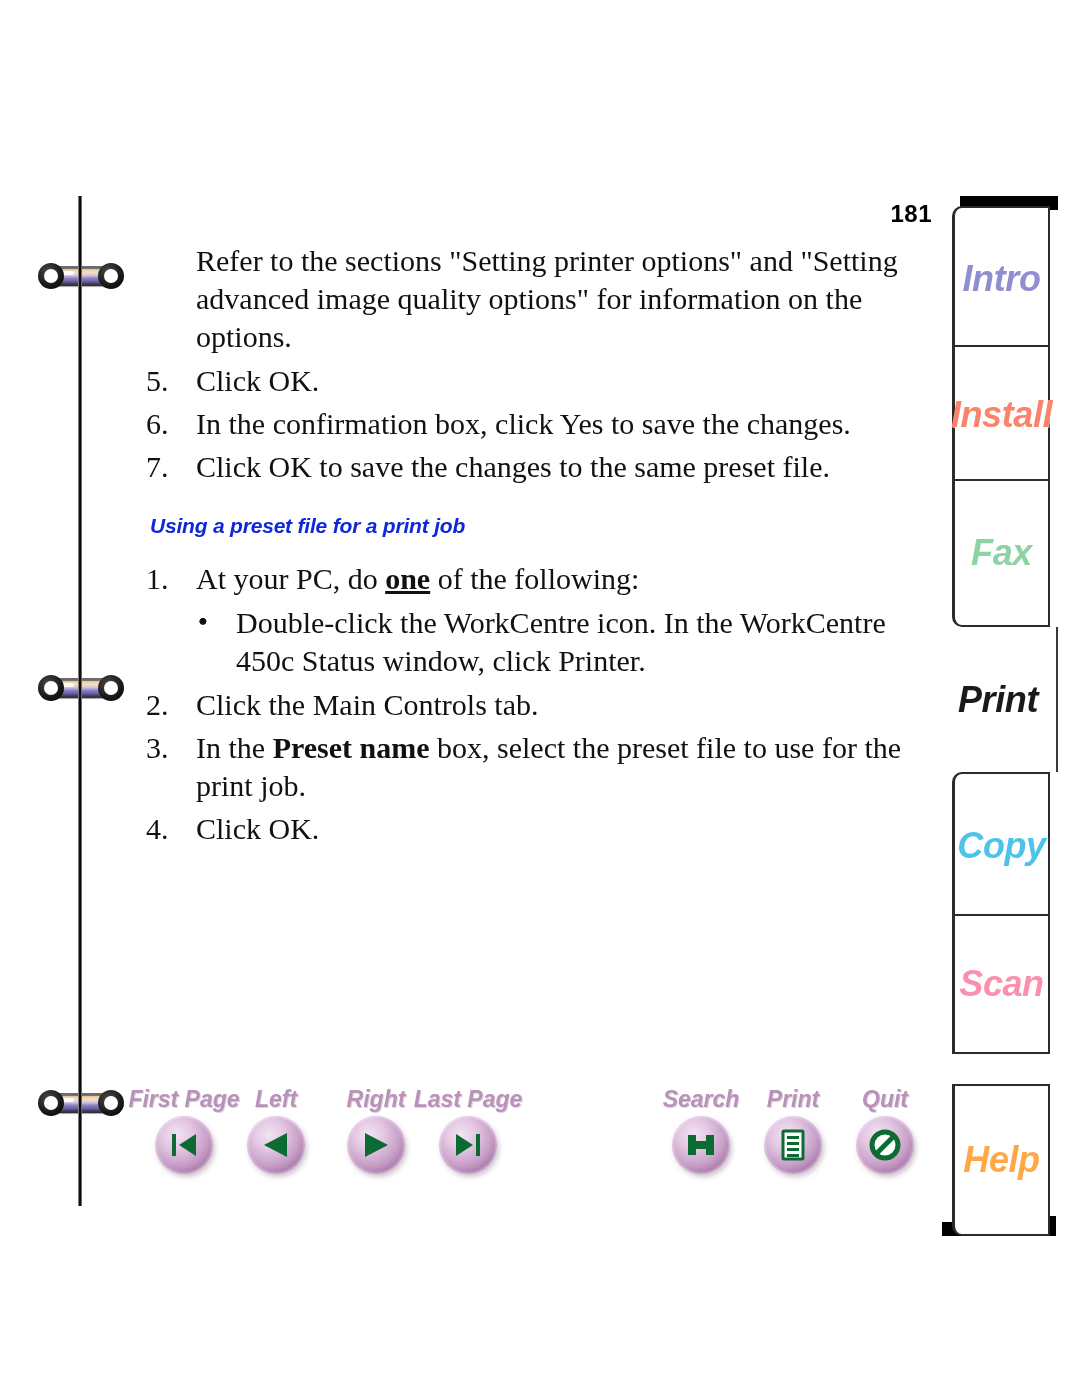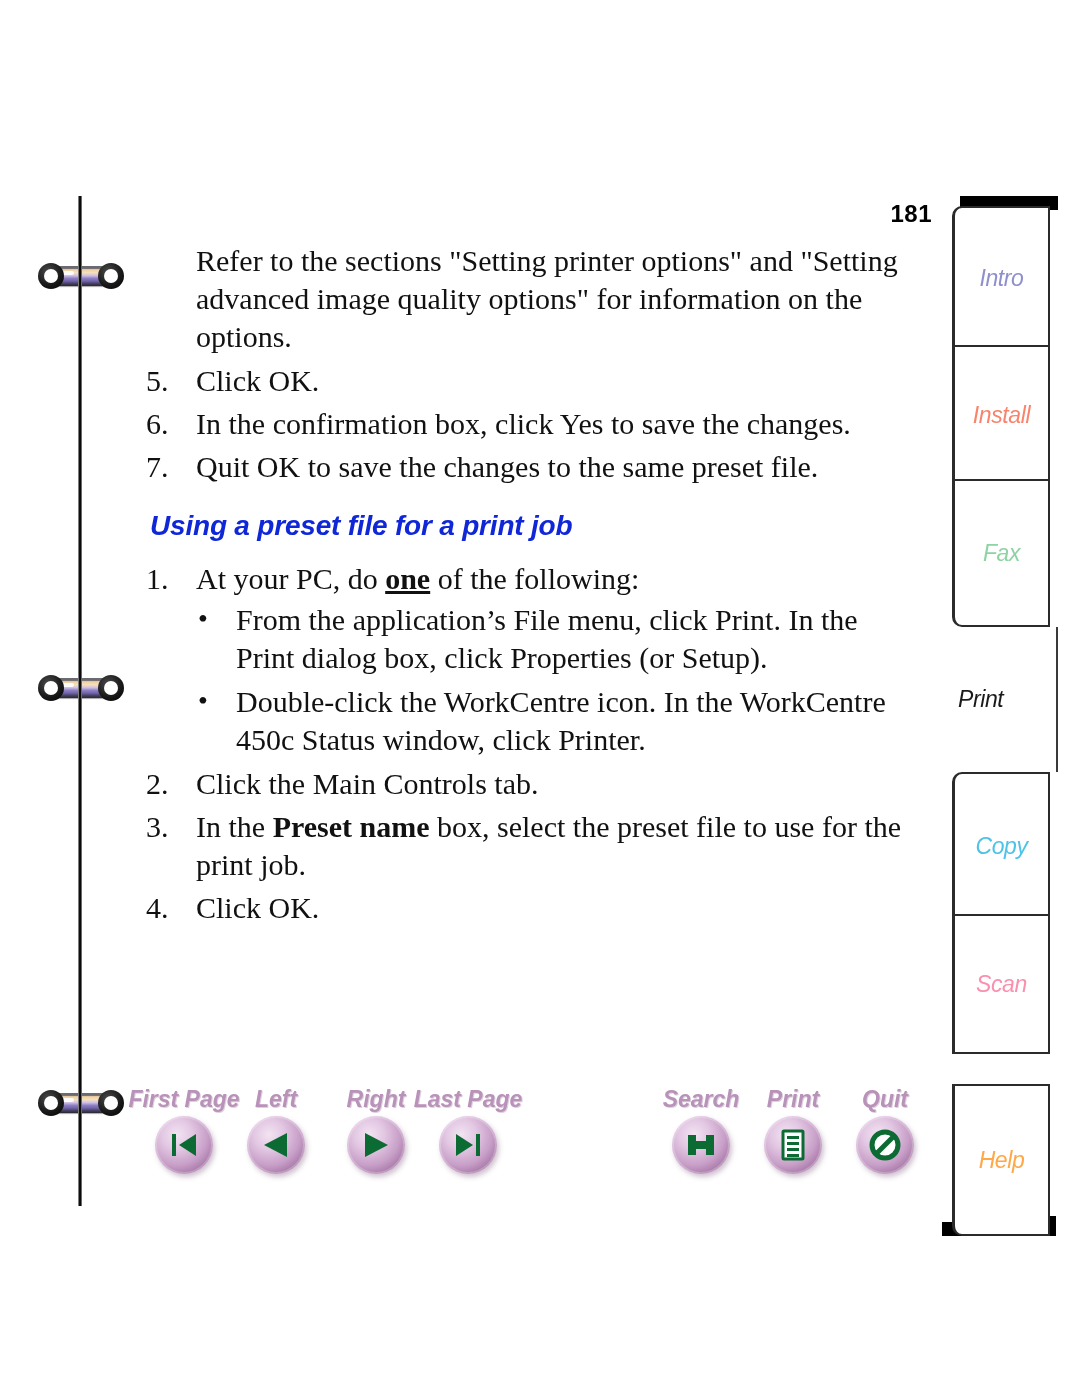--- a/index.html
+++ b/index.html
@@ -148,21 +148,21 @@
     top: -1px;
     font-size: 28px;
     line-height: 38px;
     color: #111111;
   }
 
   h2.section-heading {
     font-family: "Liberation Sans", sans-serif;
     font-style: italic;
     font-weight: bold;
-    font-size: 28px;
+    font-size: 21px;
     line-height: 36px;
     color: #1027d8;
     margin: 22px 0 16px 0;
     padding-left: 10px;
     letter-spacing: -0.2px;
   }
 
   b { font-weight: bold; }
   u.one { font-weight: bold; }
 
@@ -200,22 +200,22 @@
     background: #ffffff;
     border: 2px solid #2b2b2b;
     border-left-width: 3px;
     display: flex;
     align-items: center;
     justify-content: center;
   }
   .tab .tab-label {
     font-family: "Liberation Sans", sans-serif;
     font-style: italic;
-    font-weight: normal;
-    font-size: 23px;
+    font-weight: bold;
+    font-size: 36px;
     letter-spacing: -0.4px;
     text-shadow: 1px 1px 0 rgba(255,255,255,0.6);
   }
   .tab.group-top    { border-top-left-radius: 10px; }
   .tab.group-bottom { border-bottom-left-radius: 10px; }
 
   
   .tab.current {
     border: none;
     background: #ffffff;
@@ -310,36 +310,35 @@
       <li>
         <span class="num">5.</span>
         <span>Click OK.</span>
       </li>
       <li>
         <span class="num">6.</span>
         <span>In the confirmation box, click Yes to save the changes.</span>
       </li>
       <li>
         <span class="num">7.</span>
-        <span>Quit OK to save the changes to the same preset file.</span>
+        <span>Click OK to save the changes to the same preset file.</span>
       </li>
     </ol>
 
     <h2 class="section-heading">Using a preset file for a print job</h2>
 
     <ol class="steps">
 
       <li>
         <span class="num">1.</span>
         <span>At your PC, do </span><u class="one">one</u><span> of the following:</span>
 
         <ul class="bullets">
           <li>
             <span class="dot">•</span>
-            <span>From the application’s File menu, click Print. In the Print dialog box, click Properties (or Setup).</span>
           </li>
           <li>
             <span class="dot">•</span>
             <span>Double-click the WorkCentre icon. In the WorkCentre 450c Status window, click Printer.</span>
           </li>
         </ul>
       </li>
 
       <li>
         <span class="num">2.</span>

